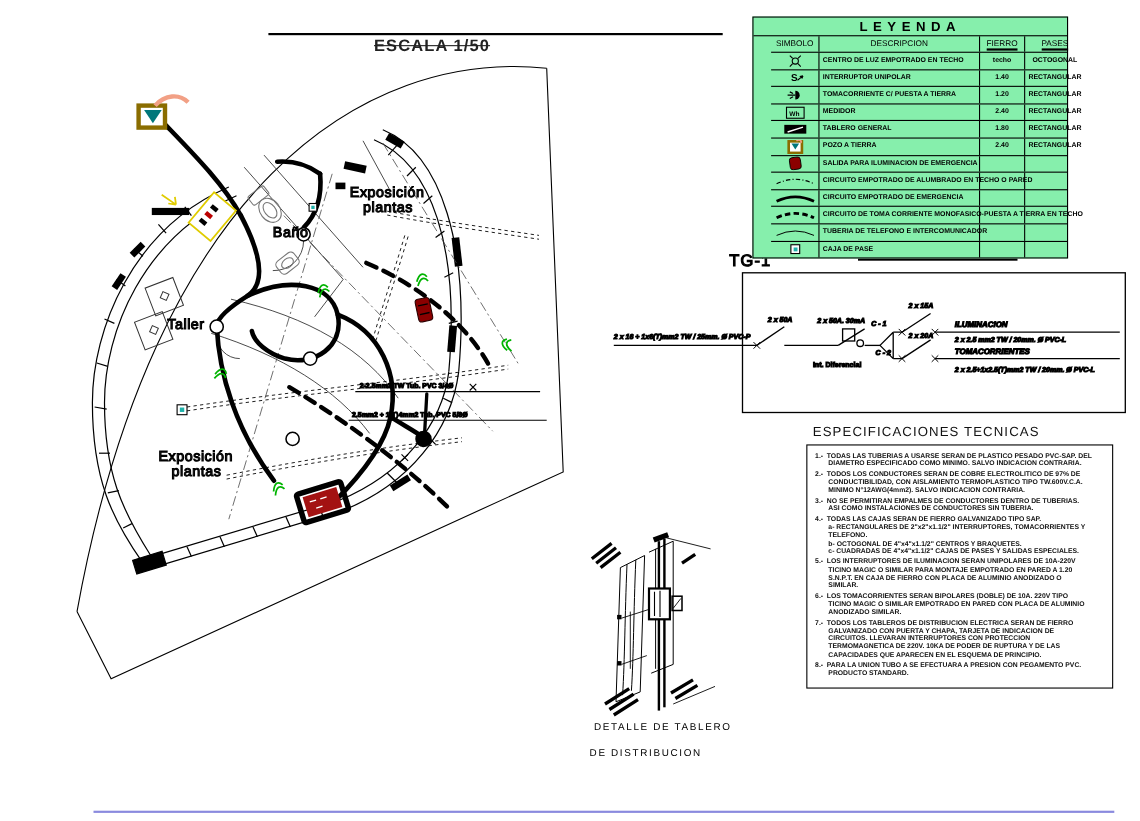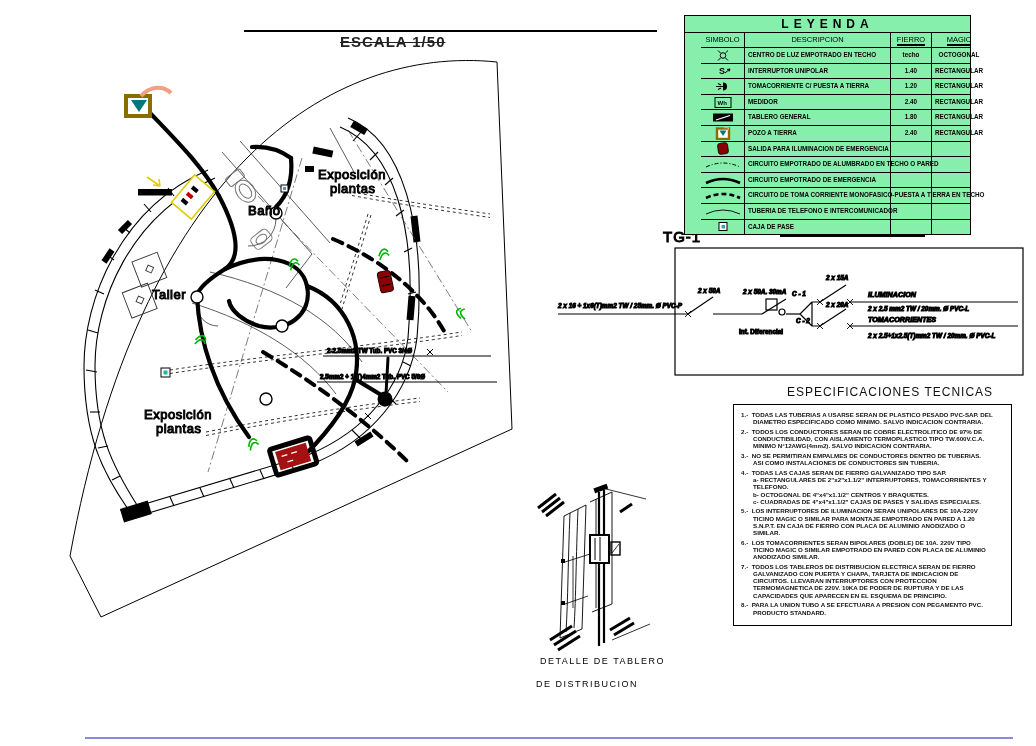--- a/index.html
+++ b/index.html
@@ -5,21 +5,21 @@
   html,body{margin:0;padding:0;background:#fff;}
   #canvas{position:relative;width:1036px;height:746px;background:#ffffff;overflow:hidden;
           font-family:"Liberation Sans",sans-serif;color:#000;}
   .abs{position:absolute;}
   
   .main-title{left:240px;top:6px;width:420px;text-align:center;font-size:19px;font-weight:bold;letter-spacing:.5px;}
   .title-rule{left:244px;top:30px;width:413px;border-top:2px solid #000;height:0;}
   .scale{left:340px;top:33px;width:220px;text-align:left;font-size:15px;color:#222;text-decoration:line-through;letter-spacing:1px;font-weight:bold;}
   .uni-title{left:780px;top:219px;width:145px;text-align:center;font-size:13px;font-weight:bold;font-style:italic;
              border-bottom:2px solid #000;padding-bottom:1px;letter-spacing:.5px;}
-  .spec-title{left:784px;top:385px;width:212px;text-align:center;font-size:12px;letter-spacing:1px;color:#111;}
+  .spec-title{left:736px;top:385px;width:212px;text-align:center;font-size:12px;letter-spacing:1px;color:#111;}
   
   .legend{left:684px;top:15px;width:285px;border:1.5px solid #000;background:#86efac;}
   .lg-title{height:16px;line-height:16px;text-align:center;font-weight:bold;font-size:12px;letter-spacing:5px;border-bottom:1.5px solid #000;}
   .lg-head,.lg-row{display:grid;grid-template-columns:44px 146px 41px 54px;margin-left:16px;}
   .lg-head{height:14px;border-bottom:1px solid #000;}
   .lg-head>div{font-size:7.5px;text-align:center;line-height:14px;border-right:1px solid #000;}
   .lg-head>div:last-child{border-right:none;}
   .lg-head .ul{display:inline-block;line-height:9px;border-bottom:2px solid #000;}
   .lg-row{height:14.6px;border-bottom:1px solid #000;}
   .legend .lg-row:last-child{border-bottom:none;}
@@ -346,21 +346,21 @@
   <div class="abs scale">ESCALA 1/50</div>
   <div class="abs uni-title">DIAGRAMA UNIFILAR</div>
   <div class="abs spec-title">ESPECIFICACIONES TECNICAS</div>
 
   <div class="abs legend">
     <div class="lg-title">LEYENDA</div>
     <div class="lg-head">
       <div>SIMBOLO</div>
       <div>DESCRIPCION</div>
       <div><span class="ul">FIERRO</span></div>
-      <div><span class="ul">MAGIC</span></div>
+      <div><span class="ul">PASES</span></div>
     </div>
 
     <div class="lg-row">
       <div class="lg-sym">
           <svg width="38" height="13" fill="none" stroke="#000" stroke-width="1">
             <circle cx="19" cy="6.5" r="2.8"></circle>
             <path d="M14,1.5 L16.6,4.1 M24,1.5 L21.4,4.1 M14,11.5 L16.6,8.9 M24,11.5 L21.4,8.9"></path>
           </svg>
         </div>
       <div class="lg-desc">CENTRO DE LUZ EMPOTRADO EN TECHO</div>

